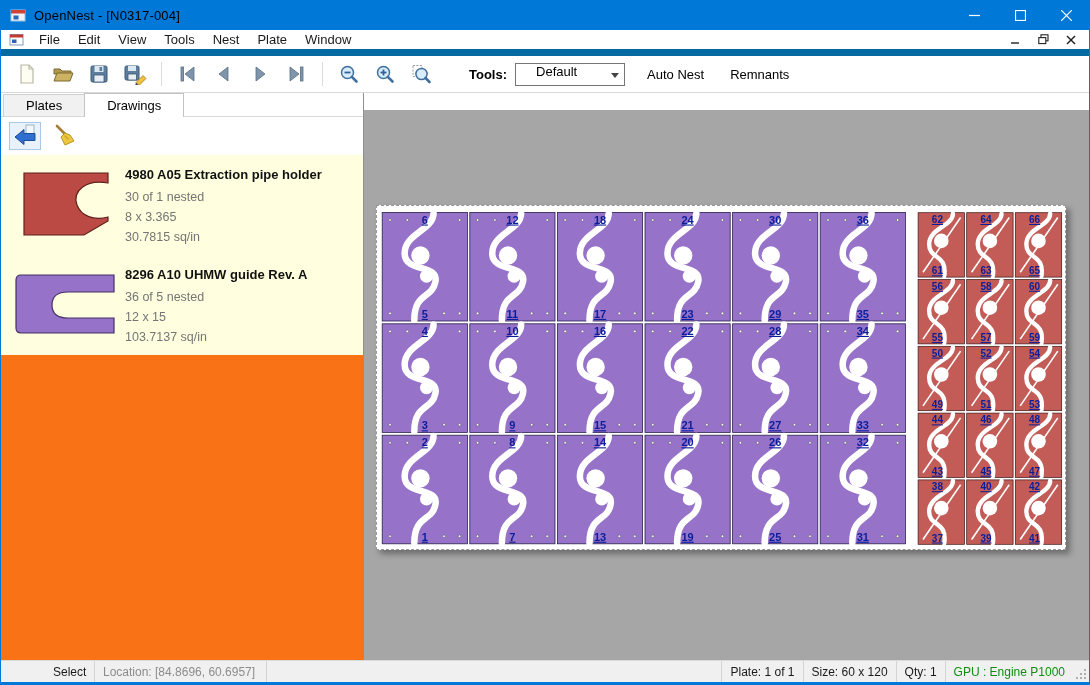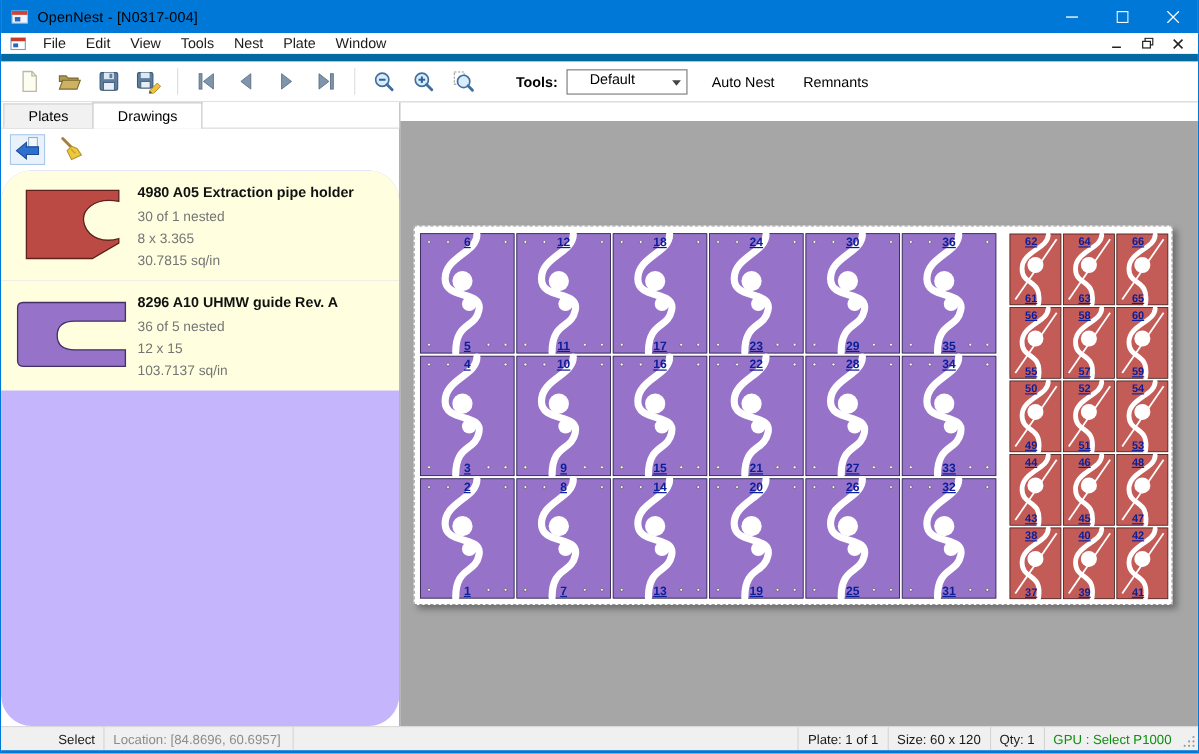--- a/index.html
+++ b/index.html
@@ -37,21 +37,21 @@
   .tb-text { margin-left:18px; font-size:13px; padding:4px 4px; cursor:default; }
   
   .content { flex:1 1 auto; display:flex; min-height:0;justify-content:flex-end; }
   .sidepanel { width:363px; background:#fff; border-right:1px solid #8f8f8f; display:flex; flex-direction:column; flex:0 0 auto; }
   .tabstrip { display:flex; align-items:flex-end; height:24px; background:#fff; border-bottom:1px solid #d7d7d7; padding-left:2px; flex:0 0 auto; }
   .tab { height:22px; line-height:21px; padding:0 22px; font-size:13px; background:#f1f1f1; border:1px solid #d0d0d0; border-bottom:none; margin-right:-1px; cursor:default; }
   .tab.active { background:#fff; height:24px; line-height:24px; margin-bottom:-1px; border-color:#c3c3c3; }
   .panel-toolbar { height:38px; display:flex; align-items:center; gap:8px; padding-left:8px; flex:0 0 auto; }
   .ptool-btn { width:32px; height:28px; display:flex; align-items:center; justify-content:center; border:1px solid transparent; background:transparent; padding:0; }
   .ptool-btn.framed { border:1px solid #a9c9ea; background:#e9f2fb; }
-  .drawing-list { flex:1; overflow:hidden; background:#c4b5fd;border-radius:28px; }
+  .drawing-list { flex:1; overflow:hidden; background:#f97316; }
   .drawing-item { display:flex; background:#ffffe0; padding:6px 4px 8px 6px; cursor:default; }
   .thumb { width:118px; display:flex; align-items:center; justify-content:center; flex:0 0 auto; }
   .meta { padding-top:6px; }
   .item-title { font-weight:bold; font-size:13px; color:#111; margin-bottom:5px; }
   .item-line { font-size:12.5px; color:#757575; line-height:20px; }
   .canvas { flex:1 1 auto; background:#a6a6a6; position:relative; min-width:0; }
   .canvas-strip { height:17px; background:#fff; }
   .plate { position:absolute; left:12px; top:112px; width:690px; height:345px; background:#fff; border:1px dashed #979797; box-shadow:4px 4px 6px rgba(0,0,0,0.35); }
   
   .statusbar { height:22px; background:#f0f0f0; border-top:1px solid #dadada; display:flex; align-items:stretch; font-size:12px; color:#1a1a1a; flex:0 0 auto; }
@@ -592,21 +592,21 @@
 
   </div>
 
   <div class="statusbar">
     <div class="scell cell-mode sep-r">Select</div>
     <div class="scell cell-location sep-r">Location: [84.8696, 60.6957]</div>
     <div class="scell cell-spring"></div>
     <div class="scell sep-l">Plate: 1 of 1</div>
     <div class="scell sep-l">Size: 60 x 120</div>
     <div class="scell sep-l">Qty: 1</div>
-    <div class="scell sep-l" style="color: rgb(14, 143, 14);">GPU : Select P1000</div>
+    <div class="scell sep-l" style="color: rgb(14, 143, 14);">GPU : Engine P1000</div>
     <div class="scell cell-grip">
       <svg width="12" height="12" viewBox="0 0 12 12">
         <circle cx="10" cy="2" r="1" fill="#9a9a9a"></circle>
           <circle cx="10" cy="6" r="1" fill="#9a9a9a"></circle>
           <circle cx="10" cy="10" r="1" fill="#9a9a9a"></circle>
         <circle cx="6" cy="6" r="1" fill="#9a9a9a"></circle>
           <circle cx="6" cy="10" r="1" fill="#9a9a9a"></circle>
           <circle cx="2" cy="10" r="1" fill="#9a9a9a"></circle>
       </svg>
     </div>

